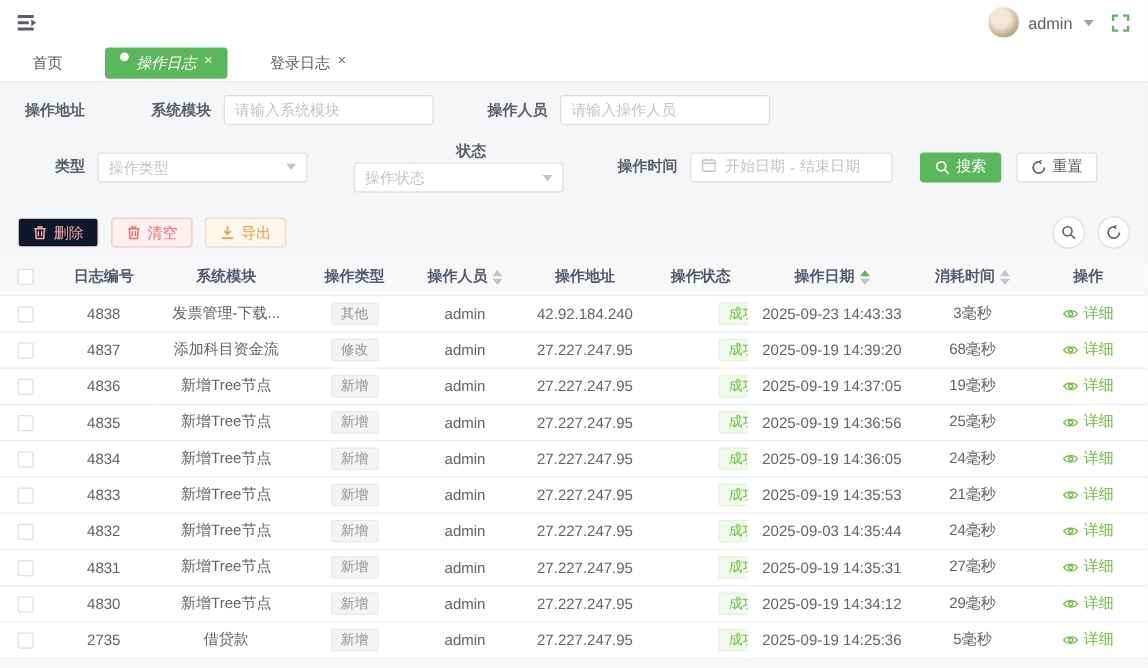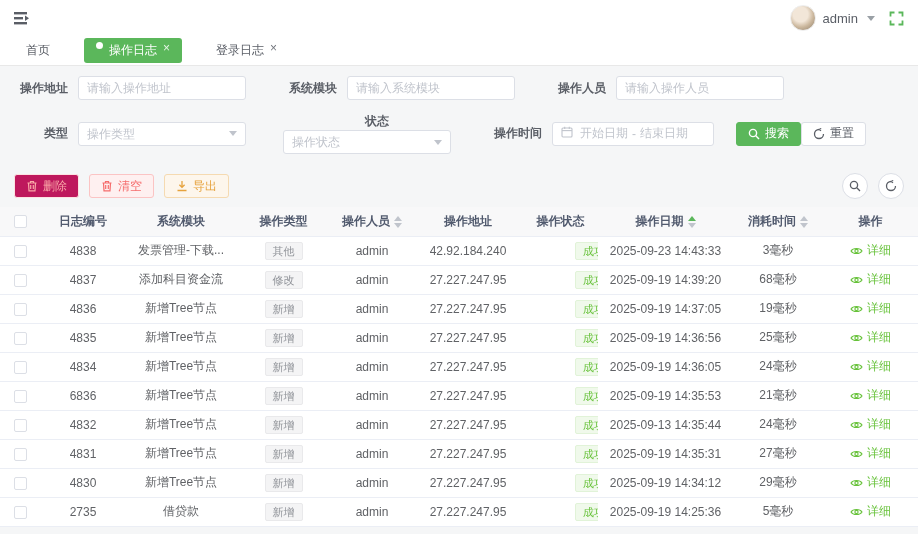--- a/index.html
+++ b/index.html
@@ -14,40 +14,40 @@
   .avatar { width:26px; height:26px; border-radius:50%; background:radial-gradient(circle at 40% 35%, #f2e6d8 0 35%, #cbb79d 60%, #8a7a66 100%); border:1px solid #eee; }
   .username { font-size:13px; color:#5a5e66; }
   .caret { width:0; height:0; border-left:4px solid transparent; border-right:4px solid transparent; border-top:5px solid #9aa0a6; margin-left:2px; }
   .fs-btn { cursor:pointer; display:flex; }
 
   
   .tabbar { height:30px; background:#fff; border-bottom:1px solid #e8e8e8; display:flex; align-items:center; gap:26px; padding:0 18px; }
   .tab { font-size:12px; color:#5a5e66; cursor:pointer; display:flex; gap:6px; padding:3px 8px; border-radius:3px; }
   .tab .dot { width:7px; height:7px; border-radius:50%; background:#fff; display:none; }
   .tab .x { font-size:12px; line-height:1; opacity:.85; }
-  .tab.active { background:#5bb75b; color:#fff; padding:4px 12px; }
+  .tab.active { background:#5bb75b; color:#fff; padding:4px 12px;font-style:italic; }
   .tab.active .dot { display:inline-block; }
 
   
   .filters { padding:10px 14px 0; }
   .frow { display:flex; align-items:center; margin-bottom:13px; }
   .fitem { display:flex; align-items:center; }
   .flabel { font-weight:bold; color:#5a5e66; text-align:right; padding-right:10px; white-space:nowrap; }
   .w-l1 { width:64px; }
   .inp { position:relative; display:flex; align-items:center; background:#fff; border:1px solid #dcdfe6; border-radius:3px; height:24px; }
   .inp input { border:none; outline:none; width:100%; height:100%; padding:0 8px; font-size:12px; color:#606266; background:transparent; font-family:inherit; }
   .inp input::placeholder { color:#c0c4cc; }
   .chev { margin:0 8px 0 4px; width:0; height:0; border-left:4px solid transparent; border-right:4px solid transparent; border-top:5px solid #c0c4cc; }
   .cal-ic { margin-left:8px; flex:0 0 auto; }
   .range-sep { color:#c0c4cc; padding:0 4px; }
   .range-part { color:#c0c4cc; white-space:nowrap; }
   .btn { display:inline-flex; align-items:center; gap:5px; height:24px; padding:0 11px; border-radius:3px; border:1px solid #dcdfe6; background:#fff; color:#5a5e66; font-size:12px; cursor:pointer; font-family:inherit; }
   .btn-primary { background:#5bb75b; border-color:#5bb75b; color:#fff; }
   .btn-danger-plain { background:#fef0f0; border-color:#fbc4c4; color:#f56c6c; }
-  .btn-danger-disabled { background:#be185d; border-color:#fde2e2; color:#f9a7a7; cursor:not-allowed;text-align:right; }
+  .btn-danger-disabled { background:#0f172a; border-color:#fde2e2; color:#f9a7a7; cursor:not-allowed;text-align:right; }
   .btn-warn-plain { background:#fdf6ec; border-color:#f5dab1; color:#e6a23c;text-align:right; }
 
   
   .toolbar { display:flex; align-items:center; padding:6px 14px 8px; gap:10px; }
   .toolbar-right { margin-left:auto; display:flex; gap:10px; }
   .circle-btn { width:26px; height:26px; border-radius:50%; border:1px solid #dcdfe6; background:#fff; display:flex; align-items:center; justify-content:center; cursor:pointer; }
 
   
   table { width:918px; border-collapse:collapse; background:#fff; table-layout:fixed; }
   th, td { font-size:12px; text-align:center; height:29px; padding:0 4px; border-bottom:1px solid #ebeef5; overflow:hidden; white-space:nowrap; text-overflow:ellipsis; }
@@ -115,23 +115,20 @@
     <span class="tab">
       <span>登录日志</span>
       <span class="x">×</span>
     </span>
   </div>
 
 <div class="filters">
   <div class="frow">
     <div class="fitem">
       <span class="flabel w-l1">操作地址</span>
-      <span class="inp" style="width:168px;">
-          <input placeholder="请输入操作地址" style="">
-        </span>
     </div>
     <div class="fitem" style="margin-left:37px;">
       <span class="flabel w-l1">系统模块</span>
       <span class="inp" style="width:168px;">
           <input placeholder="请输入系统模块" style="">
         </span>
     </div>
     <div class="fitem" style="margin-left:37px;">
       <span class="flabel w-l1">操作人员</span>
       <span class="inp" style="width:168px;">
@@ -170,21 +167,21 @@
         <span class="range-part">结束日期</span>
       </span>
     </div>
     <button class="btn btn-primary" style="margin-left:22px;">
       <svg width="12" height="12" viewBox="0 0 12 12" fill="none" stroke="#fff" stroke-width="1.4">
           <circle cx="5" cy="5" r="3.6"></circle>
           <line x1="7.8" y1="7.8" x2="11" y2="11"></line>
         </svg>
       <span>搜索</span>
     </button>
-    <button class="btn" style="">
+    <button class="btn" style="margin-left:12px;">
       <svg width="12" height="12" viewBox="0 0 12 12" fill="none" stroke="#5a5e66" stroke-width="1.3">
           <path d="M10.5 6 A4.5 4.5 0 1 1 6 1.5"></path>
           <path d="M6 1.5 L8.2 0.4 M6 1.5 L8.1 2.9" stroke-width="1.1"></path>
         </svg>
       <span>重置</span>
     </button>
   </div>
 </div>
 
 <div class="toolbar">
@@ -347,21 +344,21 @@
               <path d="M1 5 C3 1.6 10 1.6 12 5 C10 8.4 3 8.4 1 5 Z"></path>
               <circle cx="6.5" cy="5" r="1.6"></circle>
             </svg>
         <span>详细</span>
       </span>
     </td>
   </tr>
 
   <tr>
     <td><span class="cb"></span></td>
-    <td>6836</td>
+    <td>4833</td>
     <td>新增Tree节点</td>
     <td><span class="tag tag-info">新增</span></td>
     <td>admin</td>
     <td>27.227.247.95</td>
     <td><span class="tag tag-success">成功</span></td>
     <td>2025-09-19 14:35:53</td>
     <td>21毫秒</td>
     <td>
       <span class="detail-link">
         <svg width="13" height="10" viewBox="0 0 13 10" fill="none" stroke="#67c23a" stroke-width="1.1">
@@ -374,21 +371,21 @@
   </tr>
 
   <tr>
     <td><span class="cb"></span></td>
     <td>4832</td>
     <td>新增Tree节点</td>
     <td><span class="tag tag-info">新增</span></td>
     <td>admin</td>
     <td>27.227.247.95</td>
     <td><span class="tag tag-success">成功</span></td>
-    <td>2025-09-13 14:35:44</td>
+    <td>2025-09-03 14:35:44</td>
     <td>24毫秒</td>
     <td>
       <span class="detail-link">
         <svg width="13" height="10" viewBox="0 0 13 10" fill="none" stroke="#67c23a" stroke-width="1.1">
               <path d="M1 5 C3 1.6 10 1.6 12 5 C10 8.4 3 8.4 1 5 Z"></path>
               <circle cx="6.5" cy="5" r="1.6"></circle>
             </svg>
         <span>详细</span>
       </span>
     </td>

